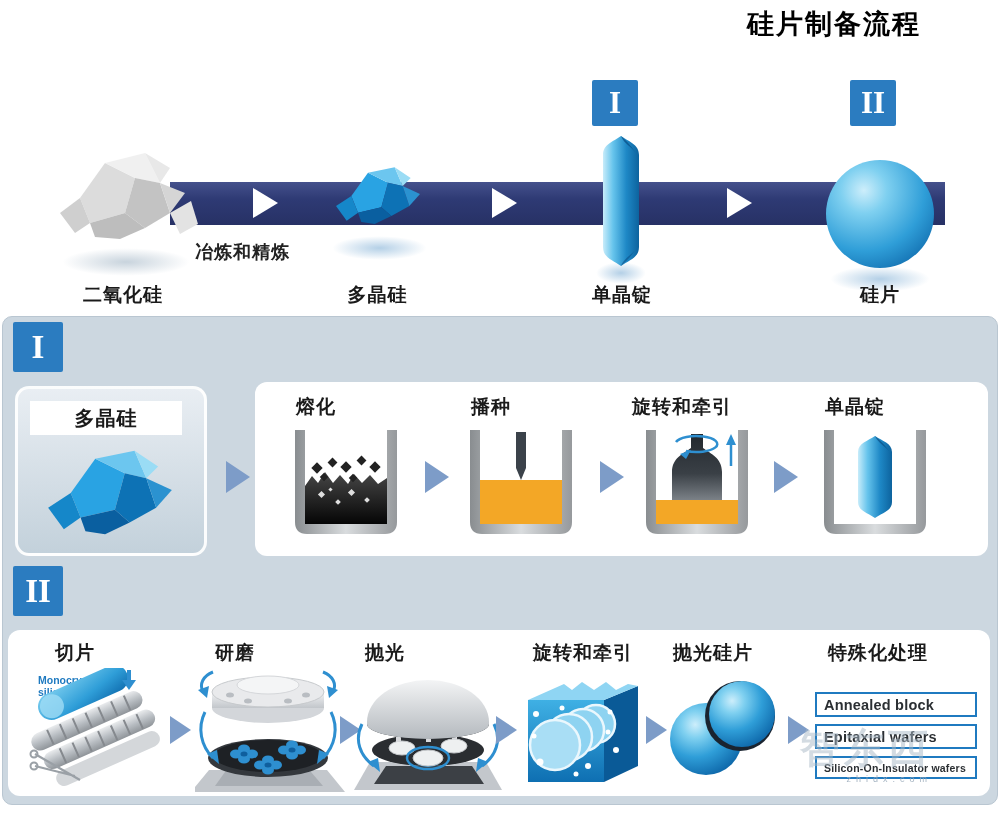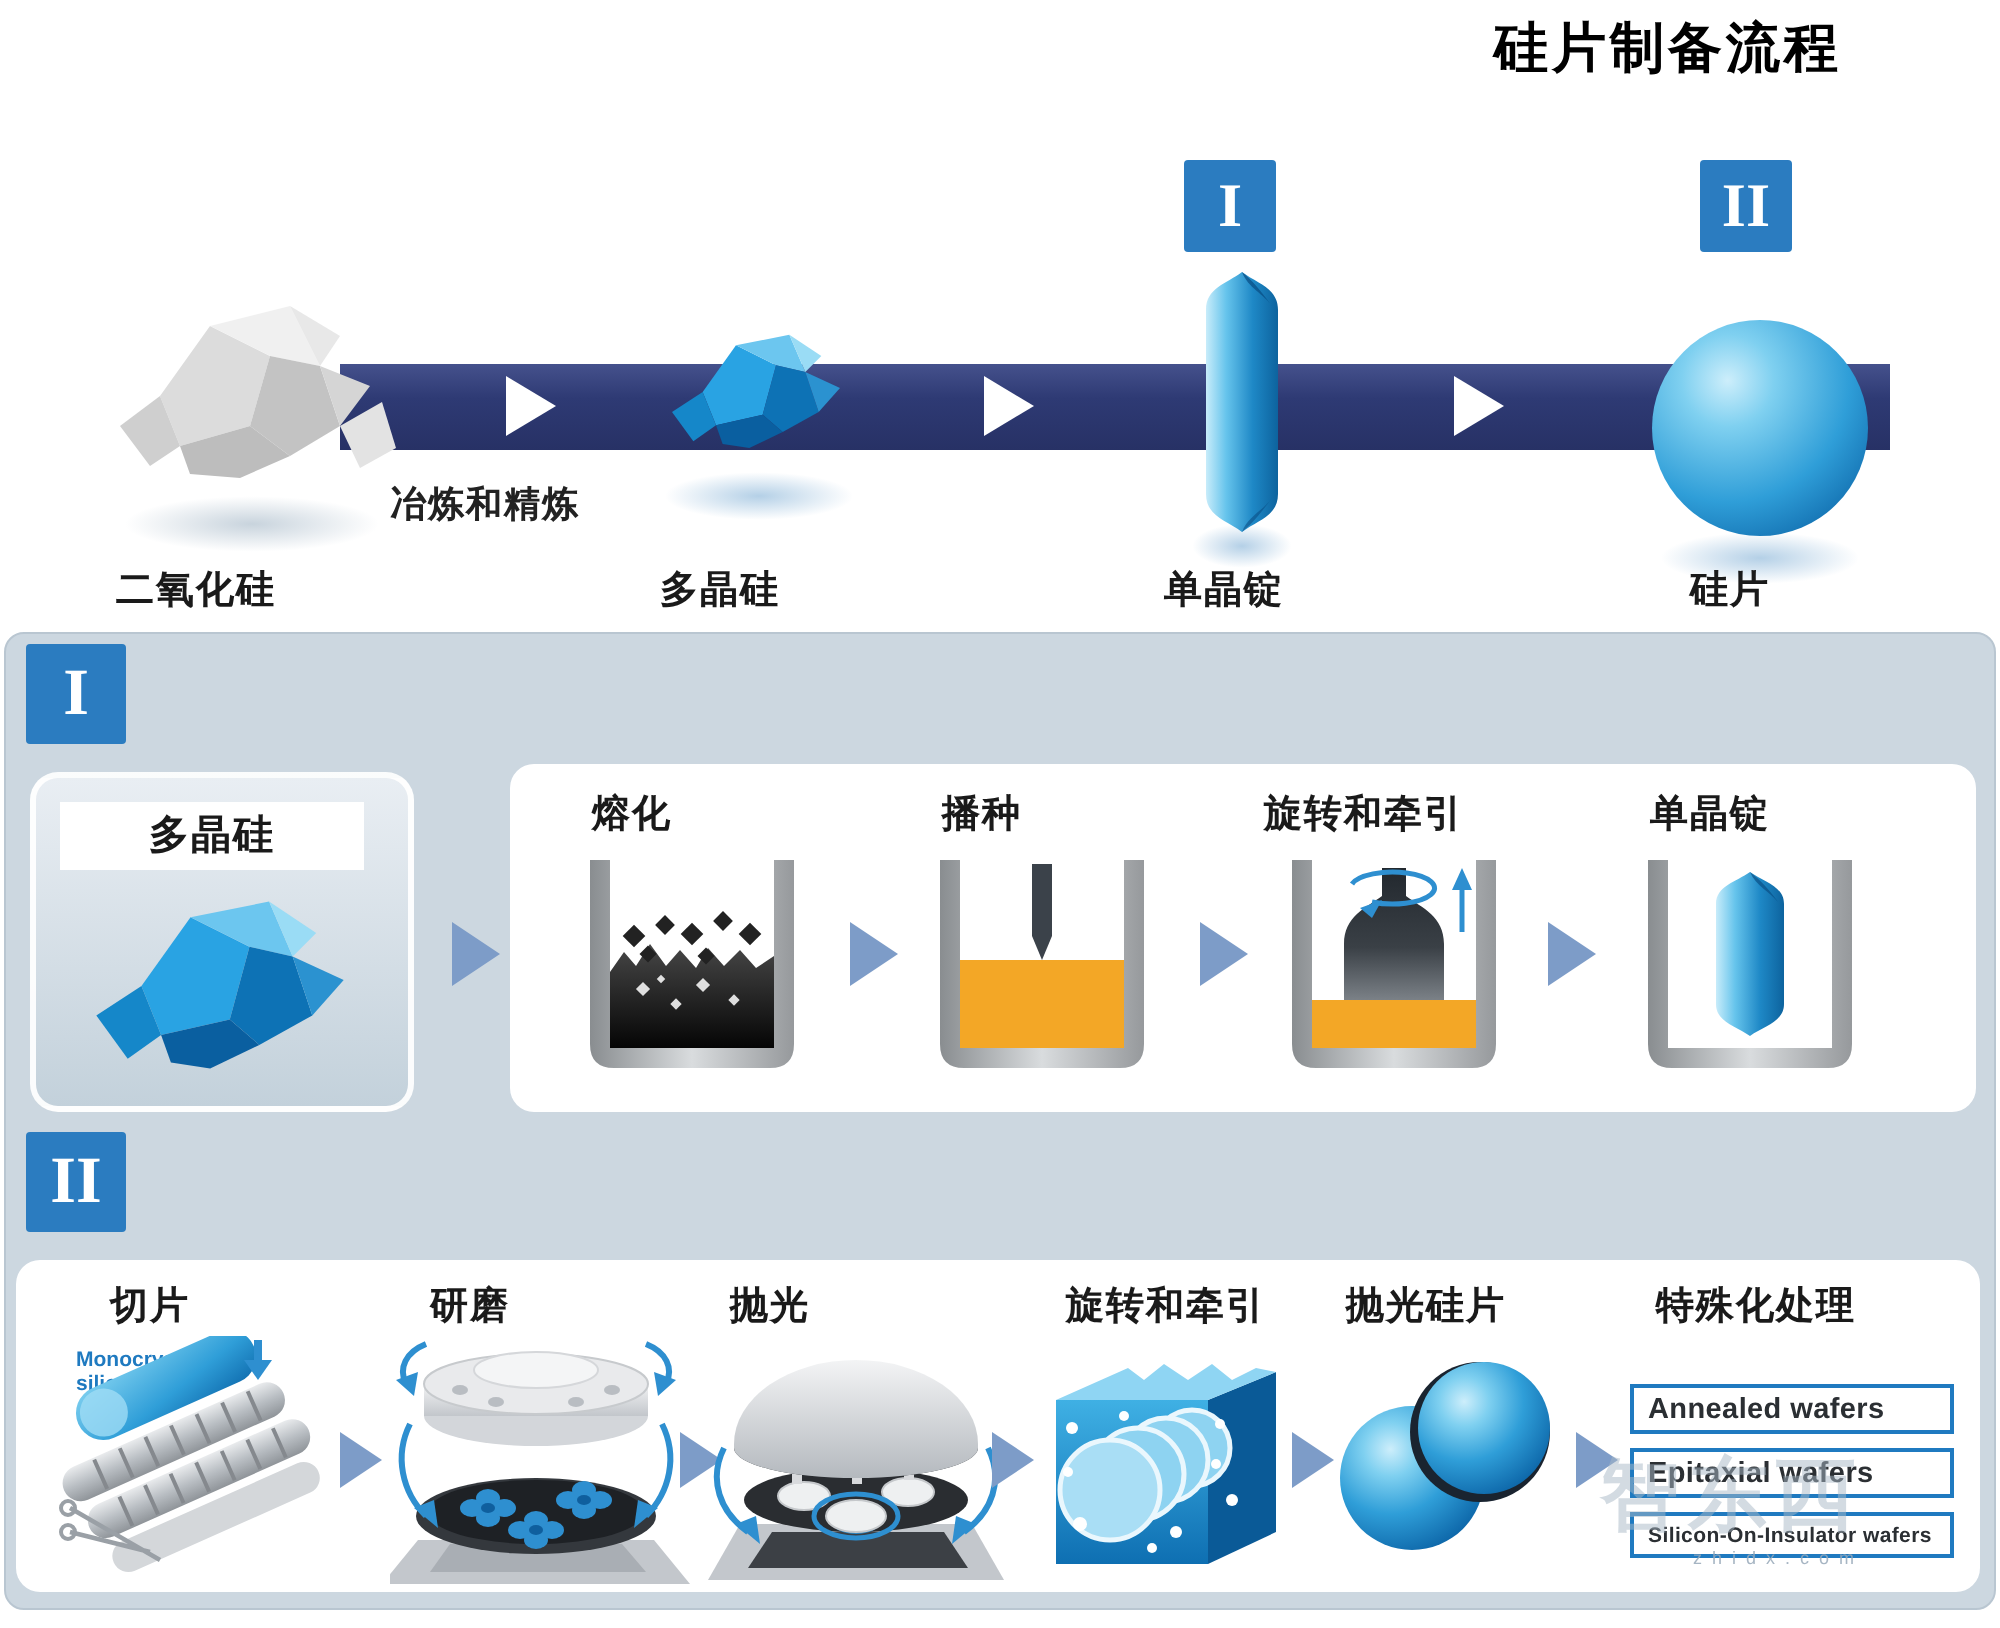--- a/index.html
+++ b/index.html
@@ -15,21 +15,21 @@
     font-family:"Liberation Serif","DejaVu Serif",serif;font-size:27px;font-weight:bold;color:#000;letter-spacing:2px}
 
   
   .band{position:absolute;left:170px;top:182px;width:775px;height:43px;
     background:linear-gradient(180deg,#45518c 0%,var(--c-band) 40%,#273165 100%)}
   .tri{width:0;height:0;position:absolute}
   .tri.white{border-top:15px solid transparent;border-bottom:15px solid transparent;border-left:25px solid #fff}
   .tri.step{border-top:16px solid transparent;border-bottom:16px solid transparent;border-left:24px solid var(--c-arrow)}
   .tri.small{border-top:14px solid transparent;border-bottom:14px solid transparent;border-left:21px solid var(--c-arrow)}
 
-  .flow-label{position:absolute;font-size:19px;font-weight:bold;color:var(--c-ink);letter-spacing:1px}
+  .flow-label{position:absolute;font-size:19px;font-weight:bold;color:var(--c-ink);text-align:center;letter-spacing:1px}
   .trans-label{position:absolute;font-size:18px;font-weight:bold;color:#222;letter-spacing:1px}
 
   .badge{position:absolute;width:46px;height:46px;background:var(--c-badge);border-radius:2px;color:#fff;
     font-family:"Liberation Serif","DejaVu Serif",serif;font-weight:bold;font-size:31px;text-align:center;line-height:46px}
   .badge.big{width:50px;height:50px;line-height:50px;font-size:33px}
 
   .sphere{position:absolute;border-radius:50%;
     background:radial-gradient(circle at 35% 28%,#cdeefb 0%,#7fd0f0 22%,#2f9ed8 58%,#0e68aa 88%,#0a5a94 100%)}
   .refl{position:absolute;border-radius:50%;
     background:radial-gradient(ellipse at center,rgba(110,140,165,.38) 0%,rgba(110,140,165,0) 70%)}
@@ -405,21 +405,21 @@
           <stop offset="1" stop-color="#0e68aa"></stop>
       </radialGradient>
     </defs>
     <circle cx="38" cy="61" r="36" fill="url(#sphG)"></circle>
     <circle cx="72" cy="38" r="35" fill="#1a2430"></circle>
     <circle cx="74" cy="36" r="33" fill="url(#sphG)"></circle>
   </svg>
 
   <div class="tri small" style="left:788px;top:716px"></div>
 
-  <div class="wafer-box b1" style="left:815px;top:692px">Annealed wafers</div>
+  <div class="wafer-box b1" style="left:815px;top:692px">Annealed block</div>
   <div class="wafer-box b2" style="left:815px;top:724px">Epitaxial wafers</div>
   <div class="wafer-box b3" style="left:815px;top:756px">Silicon-On-Insulator wafers</div>
 
   <div class="watermark">
     <div class="wm-chars">智东西</div>
     <div class="wm-domain">zhidx.com</div>
   </div>
 
 </div>
 

